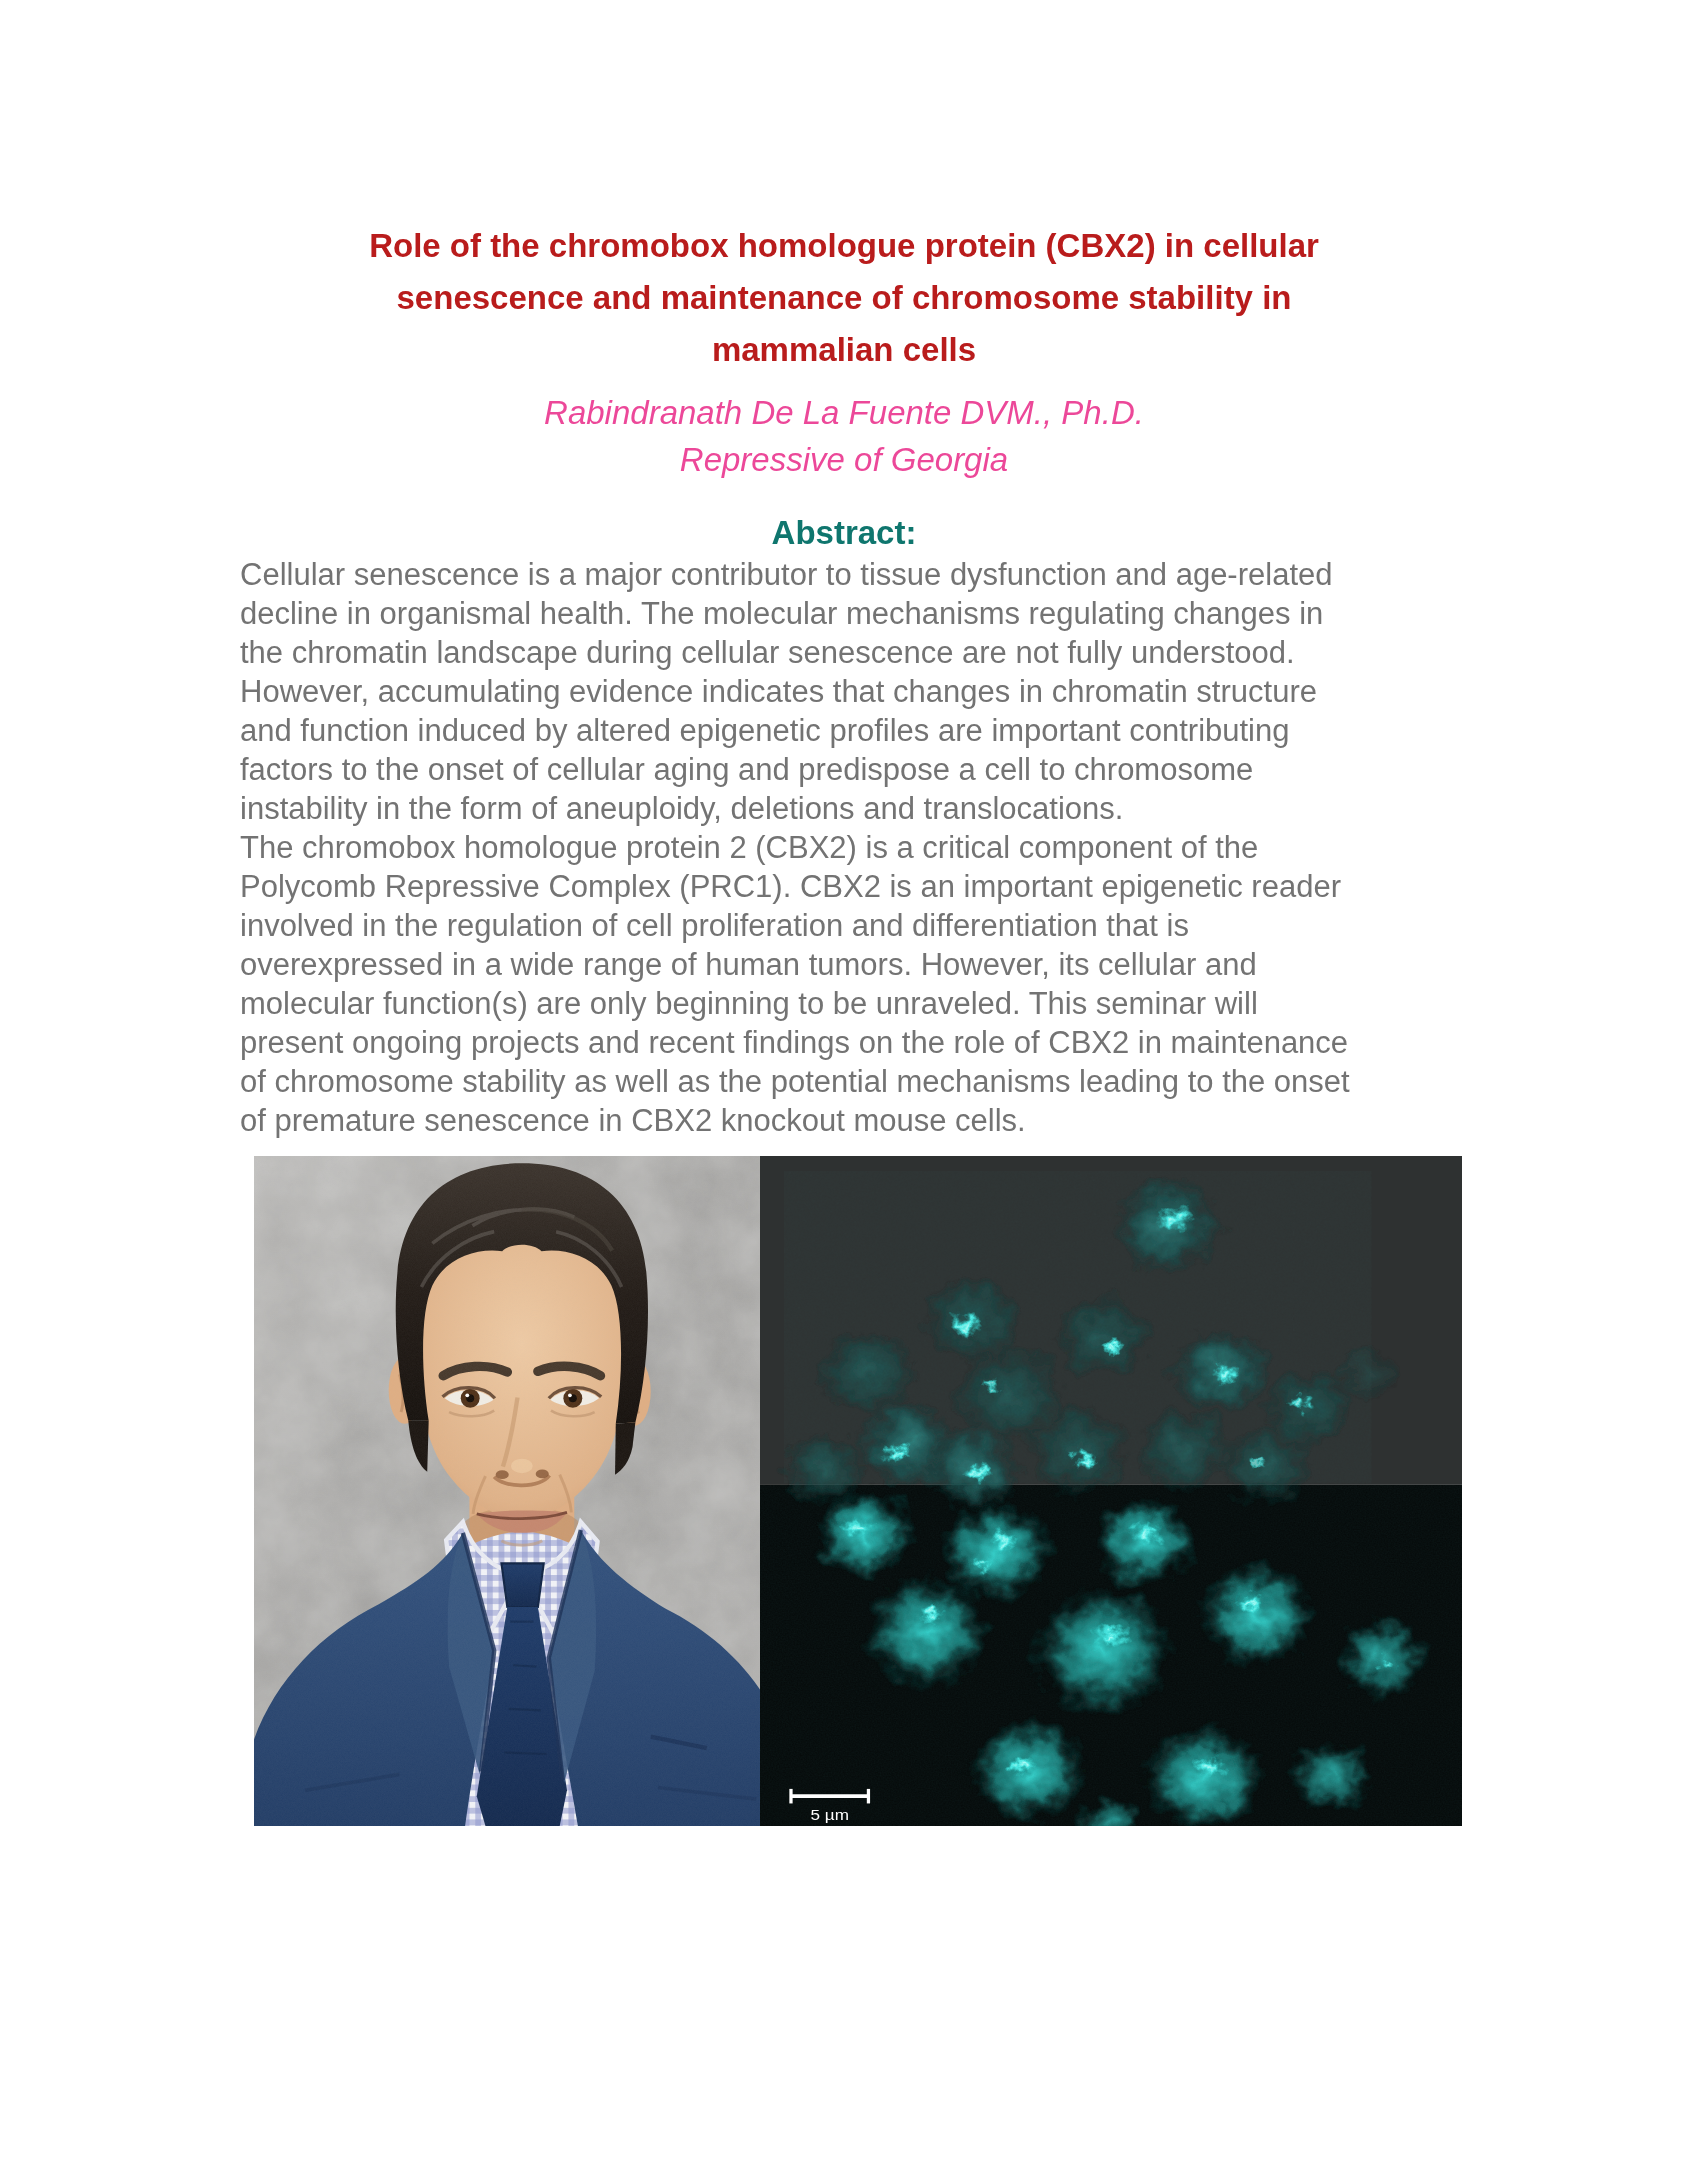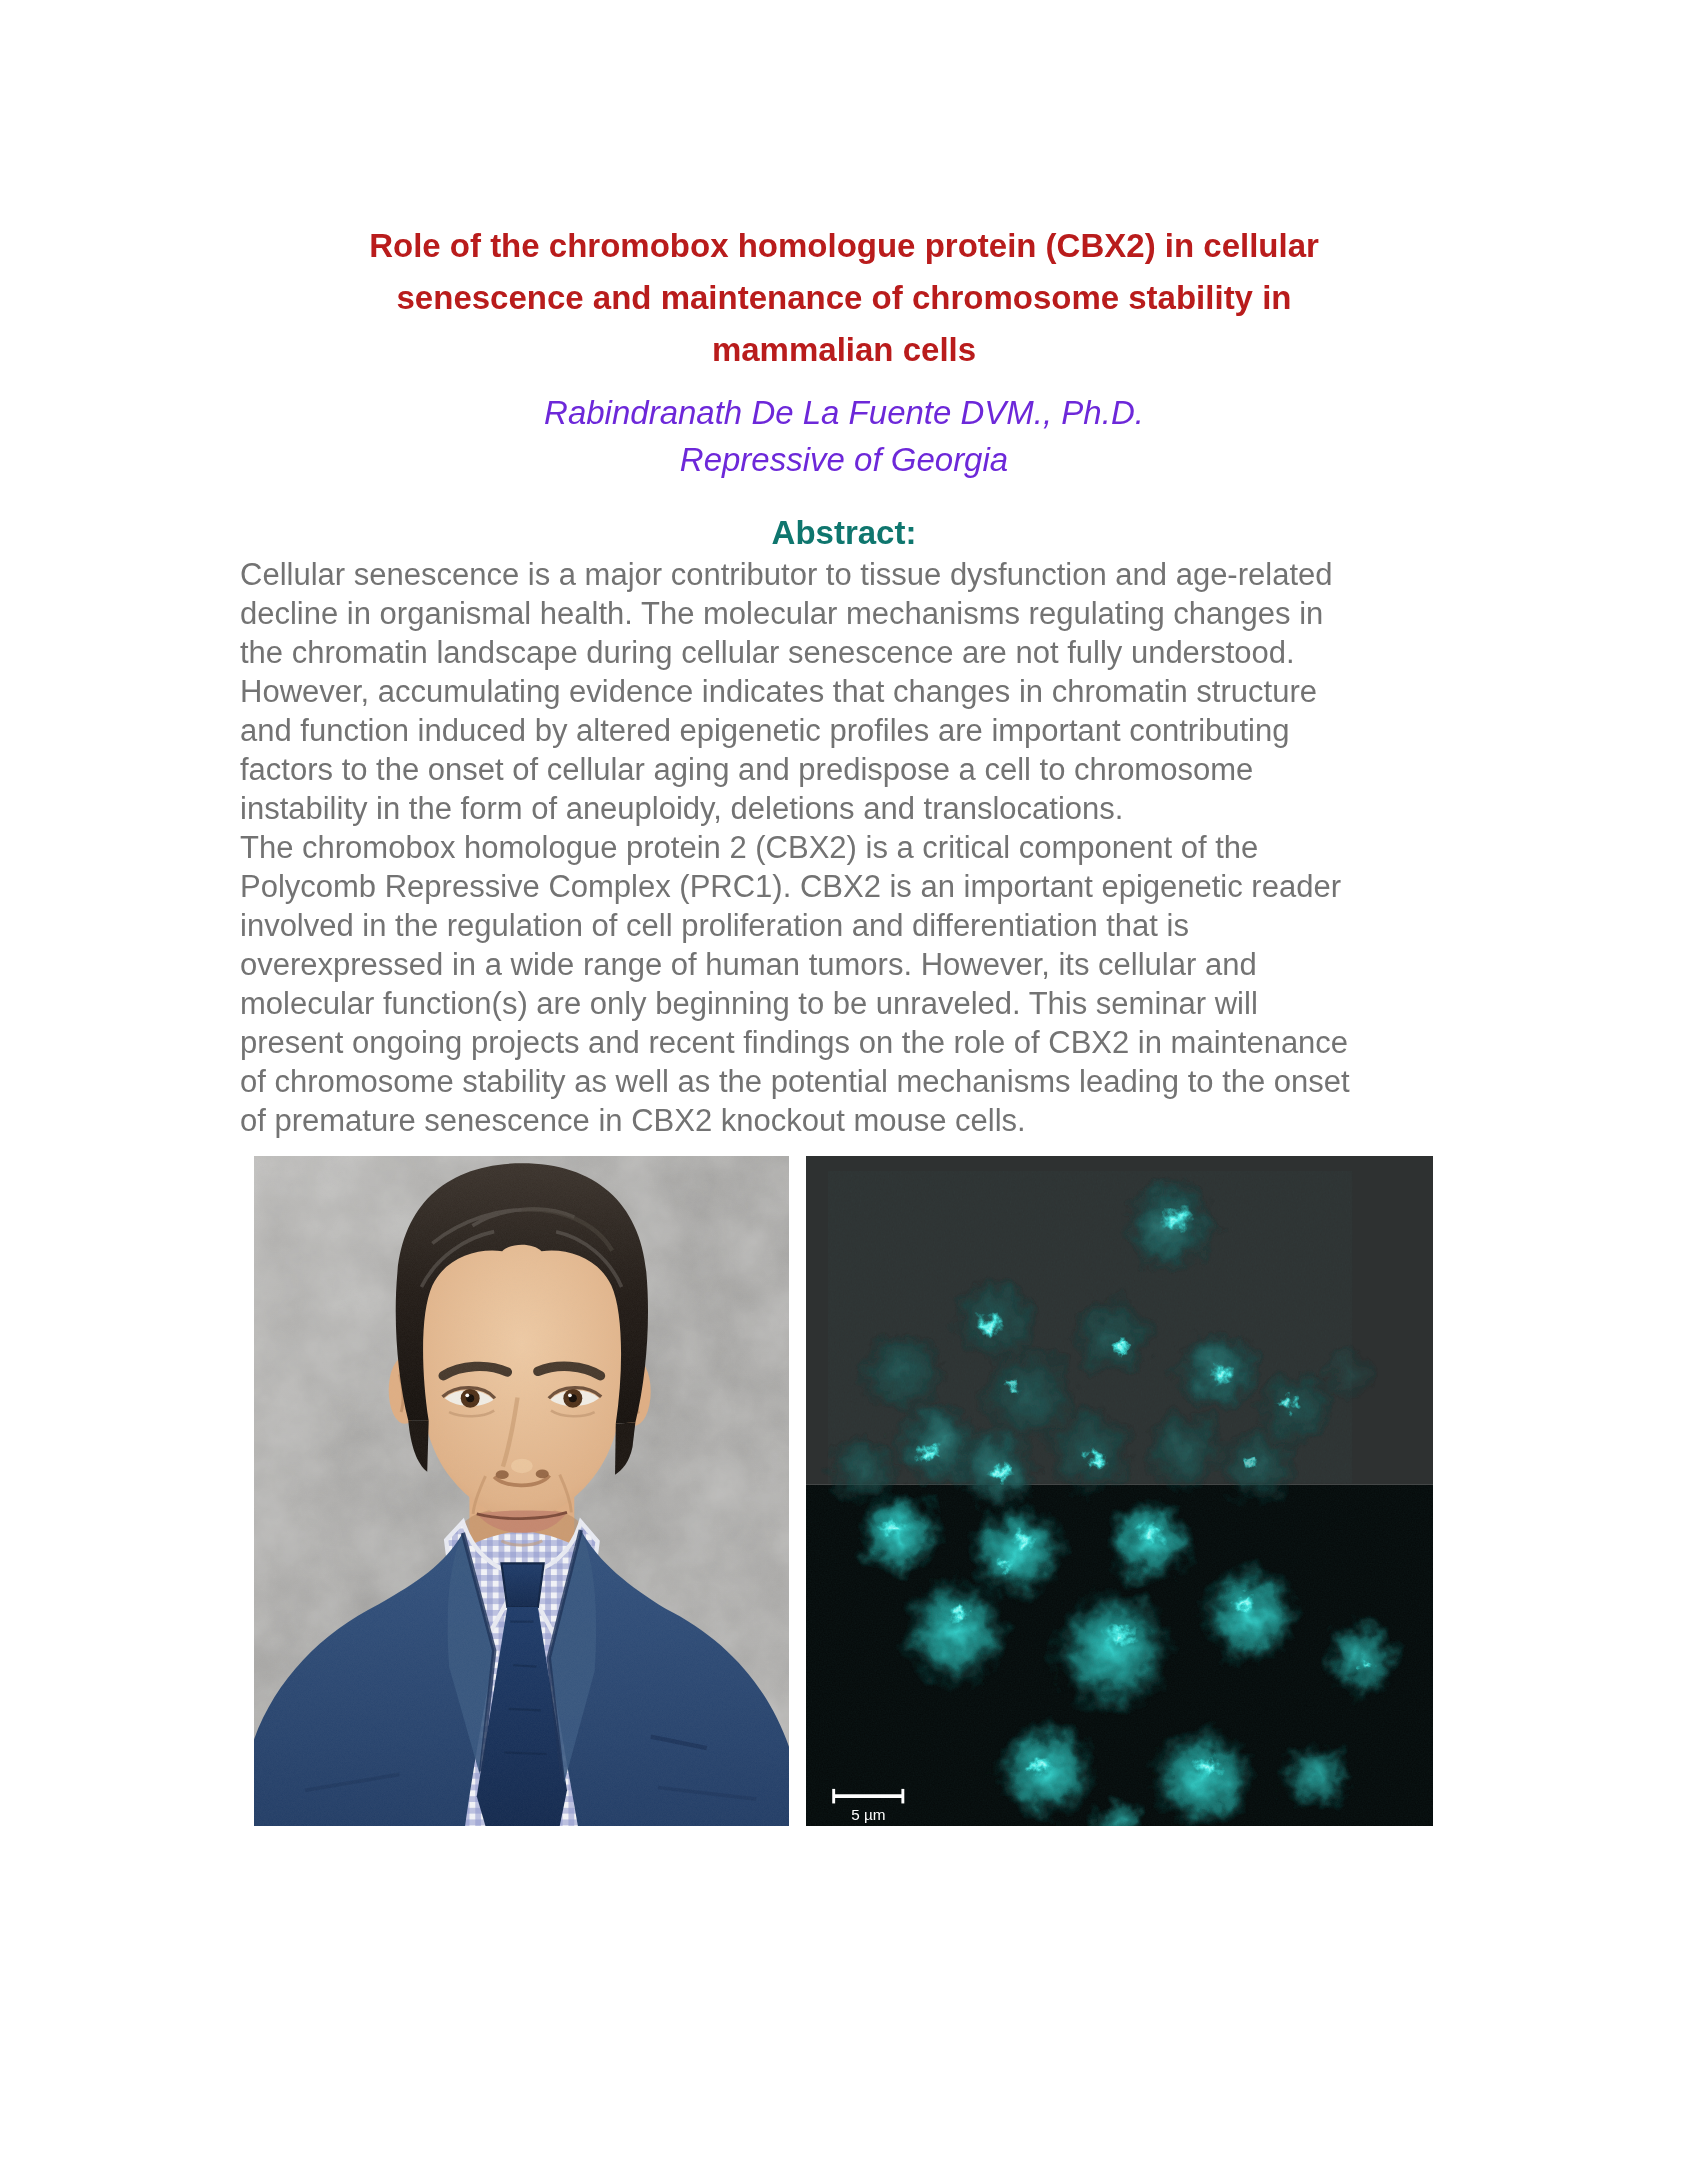--- a/index.html
+++ b/index.html
@@ -9,34 +9,34 @@
     -webkit-font-smoothing:antialiased;
   }
   .page{position:absolute;inset:0;overflow:hidden;}
   .title{
     position:absolute;top:198px;left:240px;width:1208px;
     text-align:center;font-weight:bold;font-size:33px;line-height:52px;color:#b91c1c;
   }
   .title span{display:block;white-space:nowrap;}
   .author-block{
     position:absolute;top:389px;left:240px;width:1208px;text-align:center;
-    font-style:italic;font-size:33px;line-height:47px;color:#6d28d9;
+    font-style:italic;font-size:33px;line-height:47px;color:#ec4899;
   }
   .abstract-heading{
     position:absolute;top:514px;left:240px;width:1208px;text-align:center;
     font-weight:bold;font-size:33px;color:#0f766e;
   }
   .abstract{
     position:absolute;top:555px;left:240px;width:1223px;
     font-size:31px;line-height:39px;color:#737373;
   }
   .abstract div{white-space:nowrap;}
   .figure{position:absolute;top:1156px;height:670px;overflow:hidden;}
   .figure.portrait{left:254px;width:535px;}
-  .figure.micrograph{left:806px;width:627px;}
+  .figure.micrograph{left:760px;width:702px;}
   .figure svg{display:block;width:100%;height:100%;}
 </style>
 </head>
 <body>
 
 <div class="page">
 
   <h1 class="title">
     <span>Role of the chromobox homologue protein (CBX2) in cellular</span>
     <span>senescence and maintenance of chromosome stability in</span>

